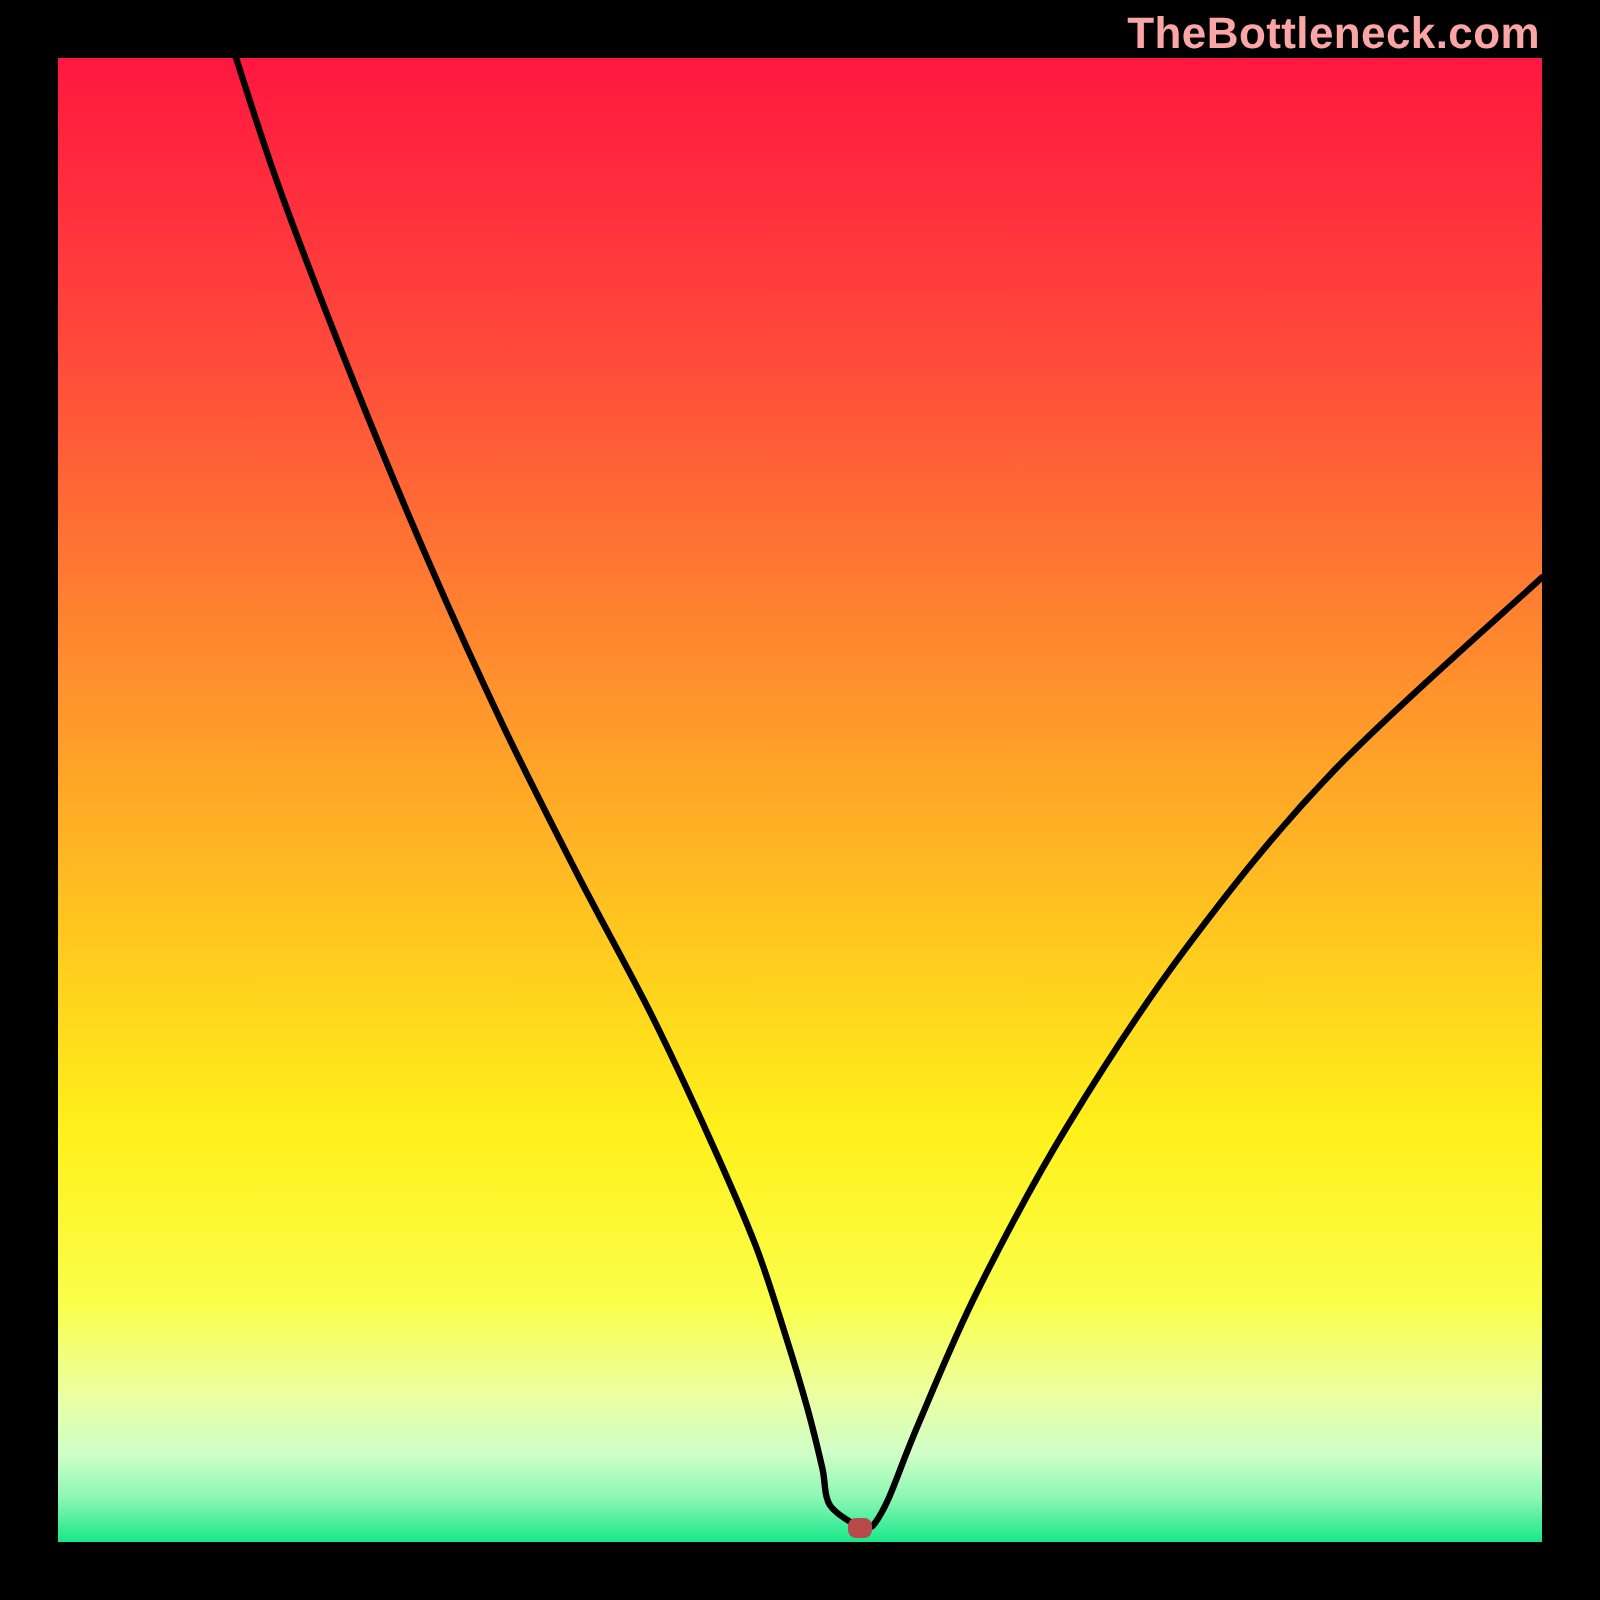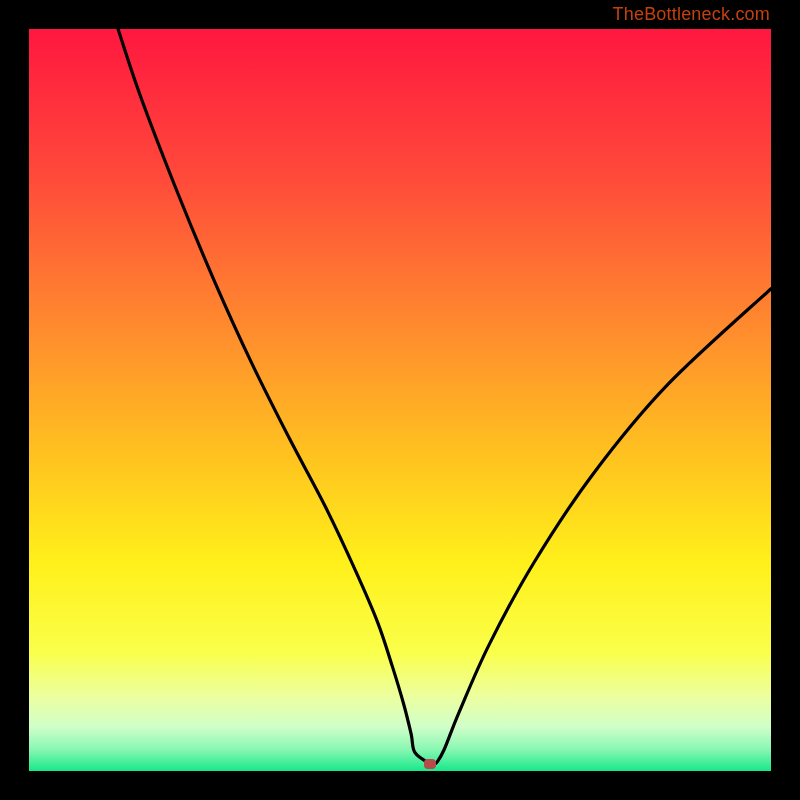--- a/index.html
+++ b/index.html
@@ -22,23 +22,23 @@
     top: 29px;
     width: 742px;
     height: 742px;
     overflow: hidden;
   }
   .watermark {
     position: absolute;
     top: 4px;
     right: 30px;
     font-family: Arial, Helvetica, sans-serif;
-    font-size: 18px;
-    font-weight: 400;
-    color: #c2410c;
+    font-size: 22px;
+    font-weight: 700;
+    color: #fca5a5;
     letter-spacing: 0.2px;
   }
   svg {
     display: block;
     width: 742px;
     height: 742px;
   }
   .marker {
     position: absolute;
     width: 12px;

